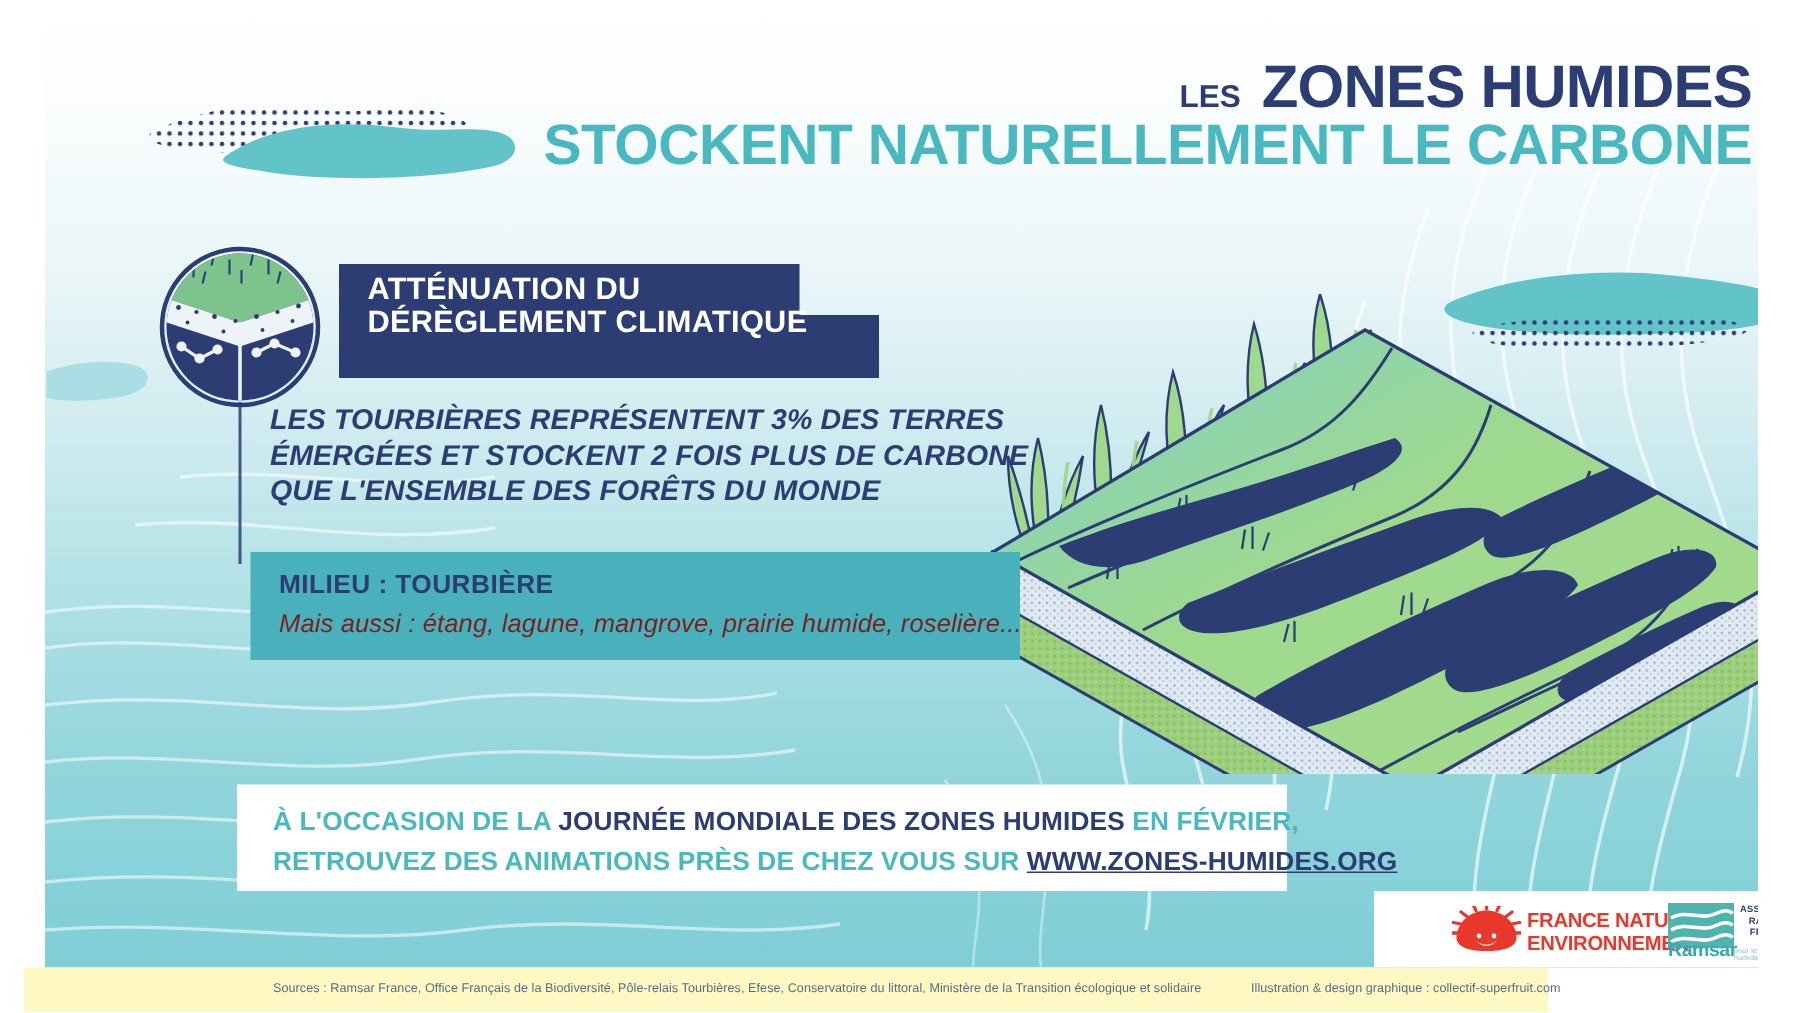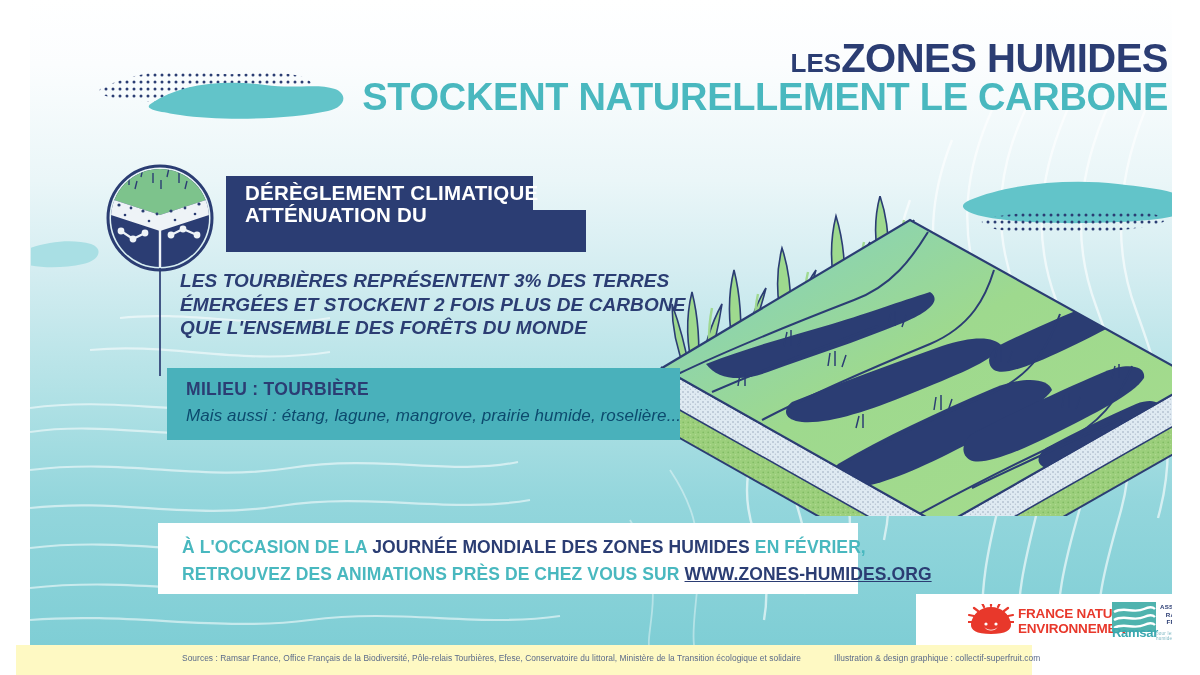--- a/index.html
+++ b/index.html
@@ -11,21 +11,21 @@
   .bg-panel{position:absolute;left:30px;top:0;width:1142px;height:645px;
      background:linear-gradient(180deg,#ffffff 0%,#fbfdfe 10%,#eaf6f8 28%,#d4edf1 42%,#b3e2e6 60%,#93d6dc 78%,#7fced5 100%);
      overflow:hidden;}
 
   .wave-layer{position:absolute;inset:0;overflow:hidden;}
 
   
   .title-wrap{position:absolute;right:32px;top:38px;text-align:right;line-height:1;}
   .title-l1{font-size:38px;font-weight:bold;color:#2b3d73;letter-spacing:.5px;
      font-family:"Liberation Sans",sans-serif;white-space:nowrap;}
-  .title-l1 .small{font-size:26px;letter-spacing:0px;margin-right:0;}
+  .title-l1 .small{font-size:21px;letter-spacing:0px;margin-right:14px;}
   .title-l1 .big{font-size:40px;letter-spacing:-0.5px;}
   .title-l2{font-size:38px;font-weight:bold;color:#49b8bf;letter-spacing:-0.3px;margin-top:0;white-space:nowrap;}
 
   
   .circle-icon{position:absolute;left:75px;top:163px;width:110px;height:110px;}
   .icon-stem{position:absolute;left:129px;top:268px;width:2px;height:108px;background:#2b3d73;opacity:.85;}
 
   
   .badge{position:absolute;left:196px;top:176px;width:360px;height:76px;}
   .badge-top{position:absolute;left:0;top:0;width:307px;height:36px;background:#2b3d73;}
@@ -34,21 +34,21 @@
      line-height:22px;letter-spacing:.2px;white-space:nowrap;}
 
   
   .intro{position:absolute;left:150px;top:269px;width:470px;color:#2b3d73;
      font-style:italic;font-weight:bold;font-size:19px;line-height:23.5px;letter-spacing:.1px;}
   .intro div{white-space:nowrap;}
 
   
   .milieu{position:absolute;left:137px;top:368px;width:513px;height:72px;background:#49b1bb;}
   .milieu-title{position:absolute;left:19px;top:11px;color:#2b3d73;font-weight:bold;font-size:17.5px;letter-spacing:.3px;}
-  .milieu-sub{position:absolute;left:19px;top:38px;color:#0c4a6e;font-style:italic;font-size:17px;letter-spacing:.1px;white-space:nowrap;}
+  .milieu-sub{position:absolute;left:19px;top:38px;color:#7f1d1d;font-style:italic;font-size:17px;letter-spacing:.1px;white-space:nowrap;}
 
   
   .illus{position:absolute;left:612px;top:196px;width:580px;height:320px;}
 
   
   .footer-card{position:absolute;left:128px;top:523px;width:700px;height:71px;background:#ffffff;}
   .footer-line{position:absolute;left:24px;color:#49b8bf;font-weight:bold;font-size:17.5px;letter-spacing:.1px;white-space:nowrap;}
   .footer-line.l1{top:14px;}
   .footer-line.l2{top:41px;}
   .footer-line .navy{color:#2b3d73;}
@@ -253,22 +253,22 @@
             <circle cx="92" cy="72" r="3.4"></circle>
         </g>
       </g>
     </svg>
     <div class="icon-stem"></div>
 
     <div class="badge">
       <div class="badge-top"></div>
       <div class="badge-bot"></div>
       <div class="badge-text">
+        <div>ATTÉNUATION DU</div>
         <div>DÉRÈGLEMENT CLIMATIQUE</div>
-        <div>ATTÉNUATION DU</div>
       </div>
     </div>
 
     <div class="intro">
       <div>LES TOURBIÈRES REPRÉSENTENT 3% DES TERRES</div>
       <div>ÉMERGÉES ET STOCKENT 2 FOIS PLUS DE CARBONE</div>
       <div>QUE L'ENSEMBLE DES FORÊTS DU MONDE</div>
     </div>
 
     <div class="milieu">

